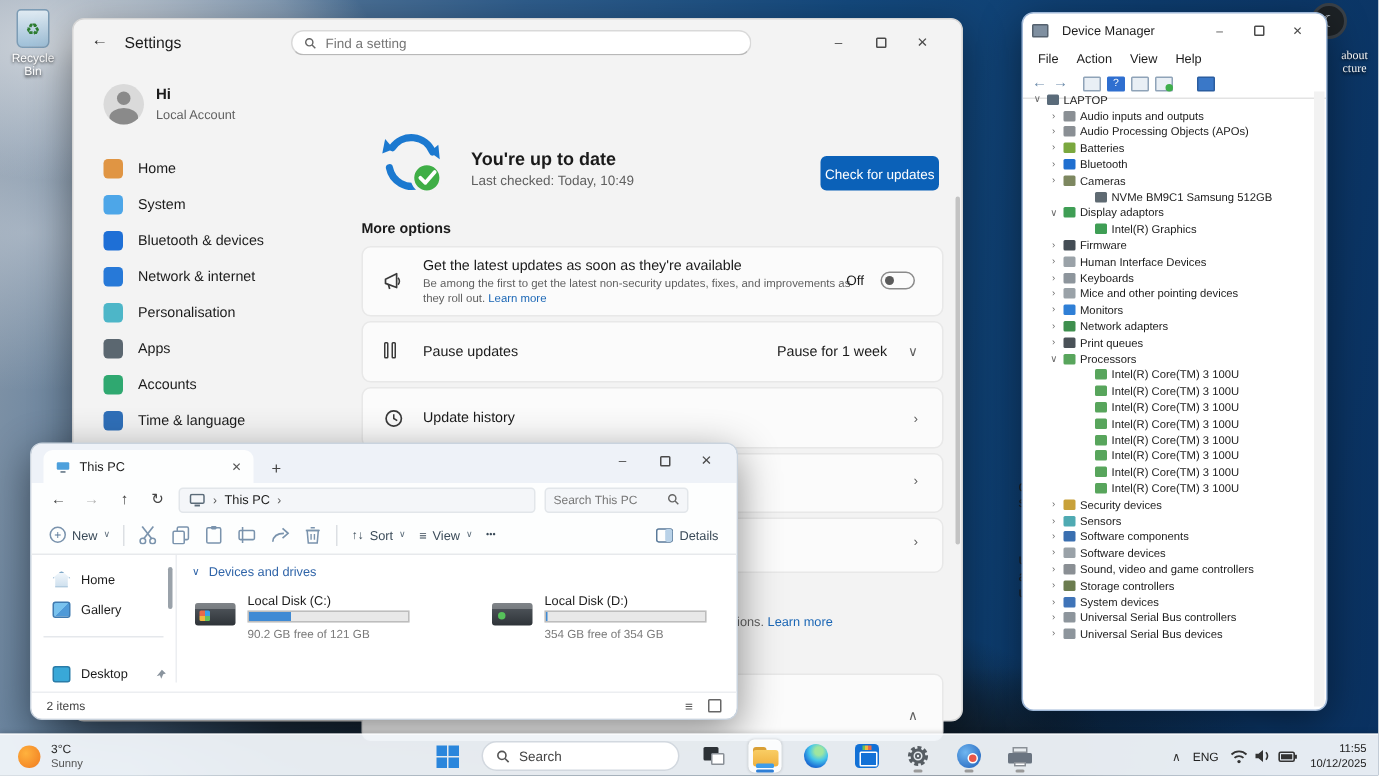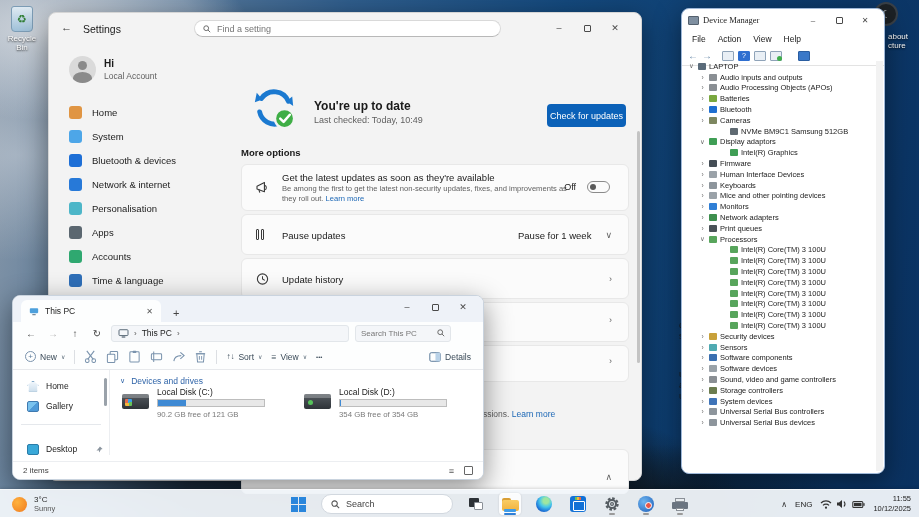--- a/index.html
+++ b/index.html
@@ -64,41 +64,41 @@
   .rowmid { position:absolute; left:40px; top:50%; transform:translateY(-50%); }
   .rightmid { position:absolute; right:16px; top:50%; transform:translateY(-50%); }
   .card-ico { position:absolute; left:14px; top:50%; transform:translateY(-50%); color:#3a3a3a; }
   .pausebars span { display:inline-block; width:3px; height:11px; border:1px solid #3a3a3a; border-radius:1px; margin-right:2px; background:transparent; }
   .ptext { position:absolute; left:432px; top:396px; font-size:8.5px; color:#5f5f5f; }
   .s-scroll { position:absolute; left:588px; top:118px; width:3px; height:232px; background:#c3c3c3; border-radius:2px; }
 
   
   .dm { left:681px; top:8px; width:204px; height:466px; background:#fff; border:1px solid #9fb8d8; border-radius:8px; overflow:hidden; }
   .dm-title { height:22px; display:flex; align-items:center; padding:0 6px; }
-  .dm-title .lbl { font-size:8.5px; color:#1b1b1b; margin-left:4px; flex:1;font-family:Liberation Serif, serif; }
+  .dm-title .lbl { font-size:8.5px; color:#1b1b1b; margin-left:9px; flex:1; }
   .dm-appico { width:11px; height:9px; background:#7f8fa0; border-radius:1px; border:1px solid #55616e; }
   .dm .wb { width:26px; height:16px; font-size:8px; }
   .dm-menus { display:flex; gap:0; padding:2px 4px 3px; }
   .dm-menus span { font-size:8.5px; color:#1b1b1b; padding:1px 6px; }
   .dm-toolbar { display:flex; align-items:center; gap:4px; padding:2px 6px 4px; border-bottom:1px solid #e3e3e3; }
   .dm-arrow { font-size:10px; color:#6d8cab; font-weight:bold; }
   .tbx { width:12px; height:10px; border:1px solid #8fa3b8; background:#e9eff5; border-radius:1px; }
   .tbx.help { background:#2f6fd0; border-color:#2f6fd0; color:#fff; font-size:7px; display:flex; align-items:center; justify-content:center; }
   .tbx.scan { position:relative; } .tbx.scan::after{ content:""; position:absolute; right:-1px; bottom:-1px; width:5px; height:5px; border-radius:50%; background:#3fae4c; }
   .tbx.mon { background:#3a78c8; border-color:#2a5da0; margin-left:12px; }
   .dm-tree { position:absolute; left:2px; top:52px; right:8px; bottom:2px; overflow:hidden; }
   .dm-row { height:10.8px; display:flex; align-items:center; gap:3px; }
   .dm-row.lvl0 { padding-left:4px; } .dm-row.lvl1 { padding-left:15px; } .dm-row.lvl2 { padding-left:36px; }
   .dm-exp { width:7px; font-size:6.5px; color:#6a6a6a; text-align:center; flex:0 0 7px; }
   .dm-ico { width:8px; height:7px; border-radius:1px; flex:0 0 8px; }
   .dm-lbl { font-size:7.5px; color:#1b1b1b; white-space:nowrap; }
   .dm-scroll { position:absolute; right:1px; top:52px; width:7px; bottom:2px; background:#f2f2f2; }
 
   
-  .explorer { left:12px; top:295px; width:472px; height:185px; background:#fff; border:1px solid #c9d3de; overflow:hidden; }
+  .explorer { left:20px; top:295px; width:472px; height:185px; background:#fff; border:1px solid #c9d3de; overflow:hidden; }
   .e-tabs { height:26px; background:#eef2f8; display:flex; align-items:flex-end; padding:0 8px; }
   .e-tab { width:140px; height:22px; background:#fdfefe; border-radius:6px 6px 0 0; display:flex; align-items:center; gap:6px; padding:0 8px; }
   .e-tab .lbl { font-size:8.5px; color:#1b1b1b; flex:1; }
   .e-tab .x { font-size:8px; color:#555; }
   .e-plus { font-size:11px; color:#444; margin-left:12px; padding-bottom:3px; }
   .e-winbtns { position:absolute; right:6px; top:2px; }
   .e-addr { height:22px; background:#fdfefe; display:flex; align-items:center; gap:6px; padding:0 10px; }
   .e-nav { font-size:10px; color:#444; width:16px; text-align:center; }
   .e-nav.dis { color:#b5b5b5; }
   .crumbbox { width:238px; height:17px; background:#f4f6f9; border:1px solid #e2e6ea; border-radius:3px; display:flex; align-items:center; gap:5px; padding:0 6px; }
@@ -118,21 +118,21 @@
   .e-side-item .lbl { font-size:8.5px; color:#1b1b1b; }
   .side-ico { width:12px; height:11px; border-radius:2px; }
   .ic-home { background:linear-gradient(#f0f6fb,#cfe0ee); border:1px solid #7fa8c8; clip-path:polygon(50% 0,100% 45%,85% 45%,85% 100%,15% 100%,15% 45%,0 45%); }
   .ic-gallery { background:linear-gradient(135deg,#79c2ee 50%,#4f9ad8 50%); border:1px solid #3f7ab0; }
   .ic-desktop { background:#39a8d8; border:1px solid #2a7ca8; }
   .side-sep { height:1px; background:#e5e8ec; margin:8px 8px 10px; }
   .side-scroll { position:absolute; right:2px; top:8px; width:3px; height:28px; background:#9aa2aa; border-radius:2px; }
   .e-main { flex:1; padding:6px 0 0 10px; position:relative; }
   .e-sect { font-size:8.5px; color:#2f64a8; display:flex; gap:6px; align-items:center; }
   .e-sect .ch { font-size:7px; color:#2f64a8; }
-  .drives { display:flex; gap:39px; margin-top:1px; margin-left:2px; }
+  .drives { display:flex; gap:55px; margin-top:9px; margin-left:2px; }
   .drive { display:flex; gap:8px; }
   .drv-ico { width:27px; height:15px; margin-top:7px; background:linear-gradient(#555b61,#2e3338); border-radius:2px; position:relative; }
   .drv-ico::before { content:""; position:absolute; left:0; right:0; top:0; height:4px; background:rgba(255,255,255,.25); border-radius:2px 2px 0 0; }
   .drive-c .drv-ico::after { content:""; position:absolute; left:3px; top:5px; width:7px; height:7px;
      background:conic-gradient(from 0deg,#39a0e8 0 25%,#67c25a 0 50%,#f2b73c 0 75%,#e86a4a 0 100%); border-radius:1px; }
   .drive-d .drv-ico::after { content:""; position:absolute; left:4px; top:6px; width:5px; height:5px; background:#56c25a; border-radius:50%; }
   .drv-name { font-size:8.5px; color:#1b1b1b; }
   .drv-bar { width:108px; height:8px; background:#e8e8e8; border:1px solid #bdbdbd; margin-top:2px; }
   .drv-fill { height:100%; background:#3f8ad4; }
   .drv-info { font-size:7.8px; color:#7a7a7a; margin-top:3px; }
@@ -187,21 +187,21 @@
 
 <div id="screen" class="noselect">
 
   <div class="abs" style="left:4px; top:6px; width:36px;">
     <div class="bin-body">♻</div>
     <div class="dicon-label" style="margin-top:2px;">Recycle Bin</div>
   </div>
   <div class="abs" style="left:874px; top:2px; z-index:1;">
     <div class="pic-circle">☾</div>
   </div>
-  <div class="abs dicon-label" style="left:888px; top:32px; width:30px; z-index:1; text-align:left;">
+  <div class="abs dicon-label" style="left:888px; top:32px; width:30px; z-index:1; text-align:center;font-family:Liberation Serif, serif;">
     <div>about</div>
     <div>cture</div>
   </div>
 
   <div class="win settings" style="z-index:2;">
     <div class="abs s-back">←</div>
     <div class="abs s-title">Settings</div>
     <div class="abs s-search">
       <svg width="8" height="8" viewBox="0 0 10 10">
           <circle cx="4" cy="4" r="3" fill="none" stroke="#666" stroke-width="1.2"></circle>

